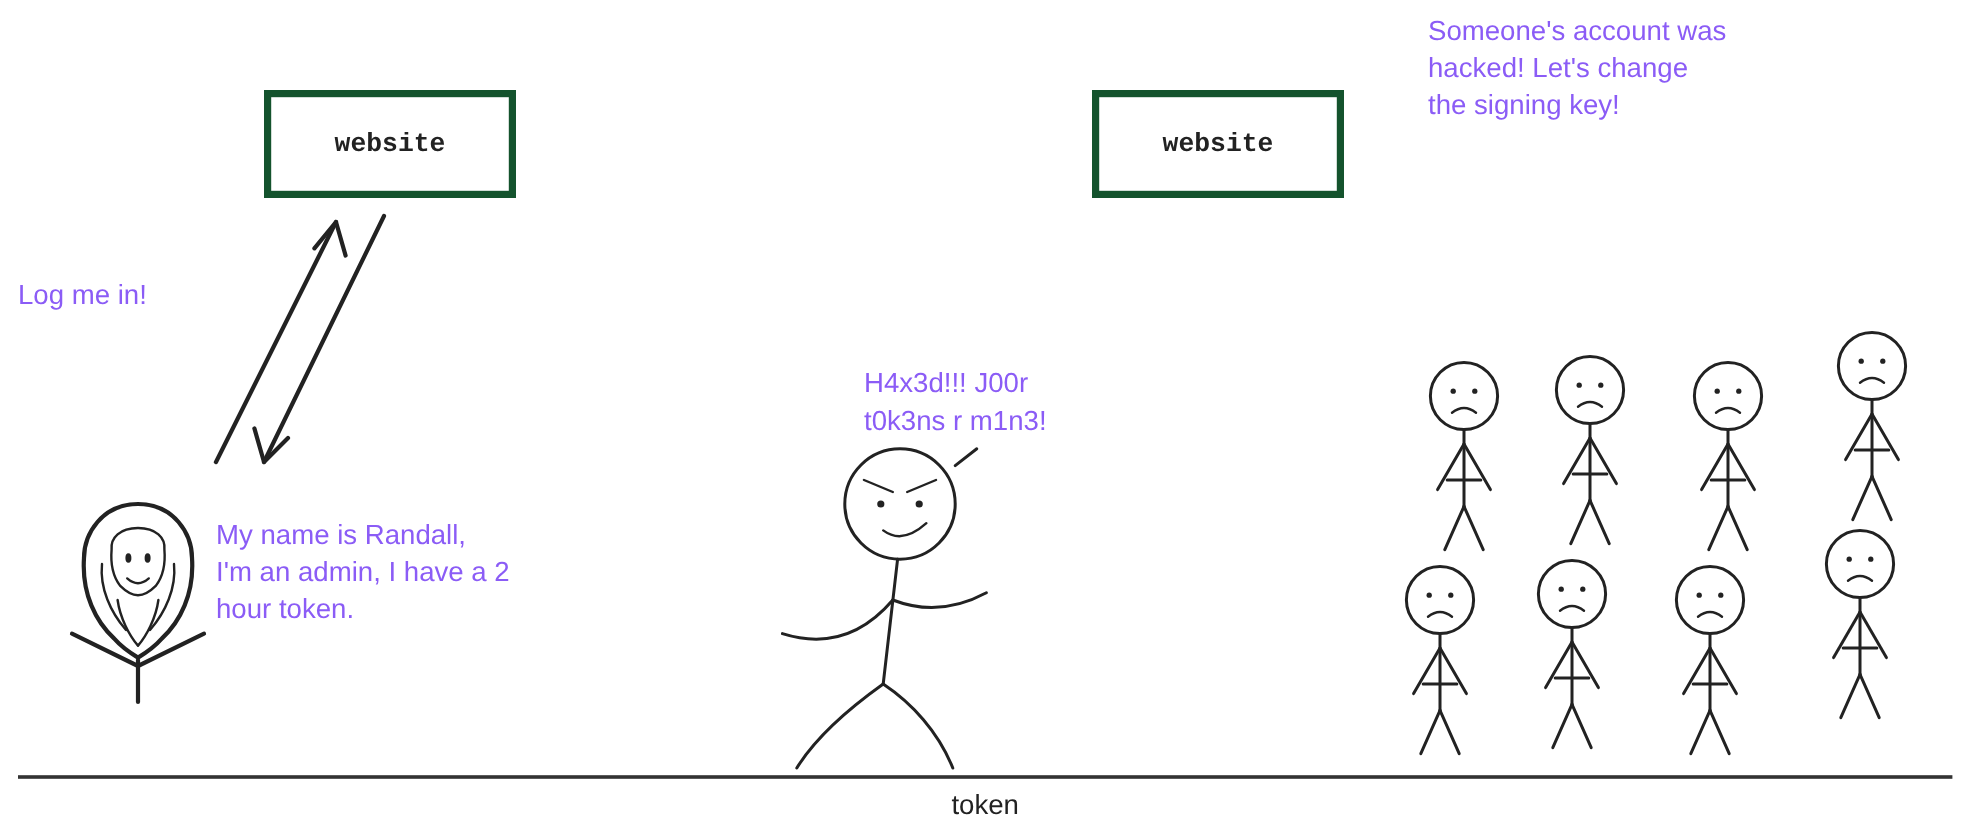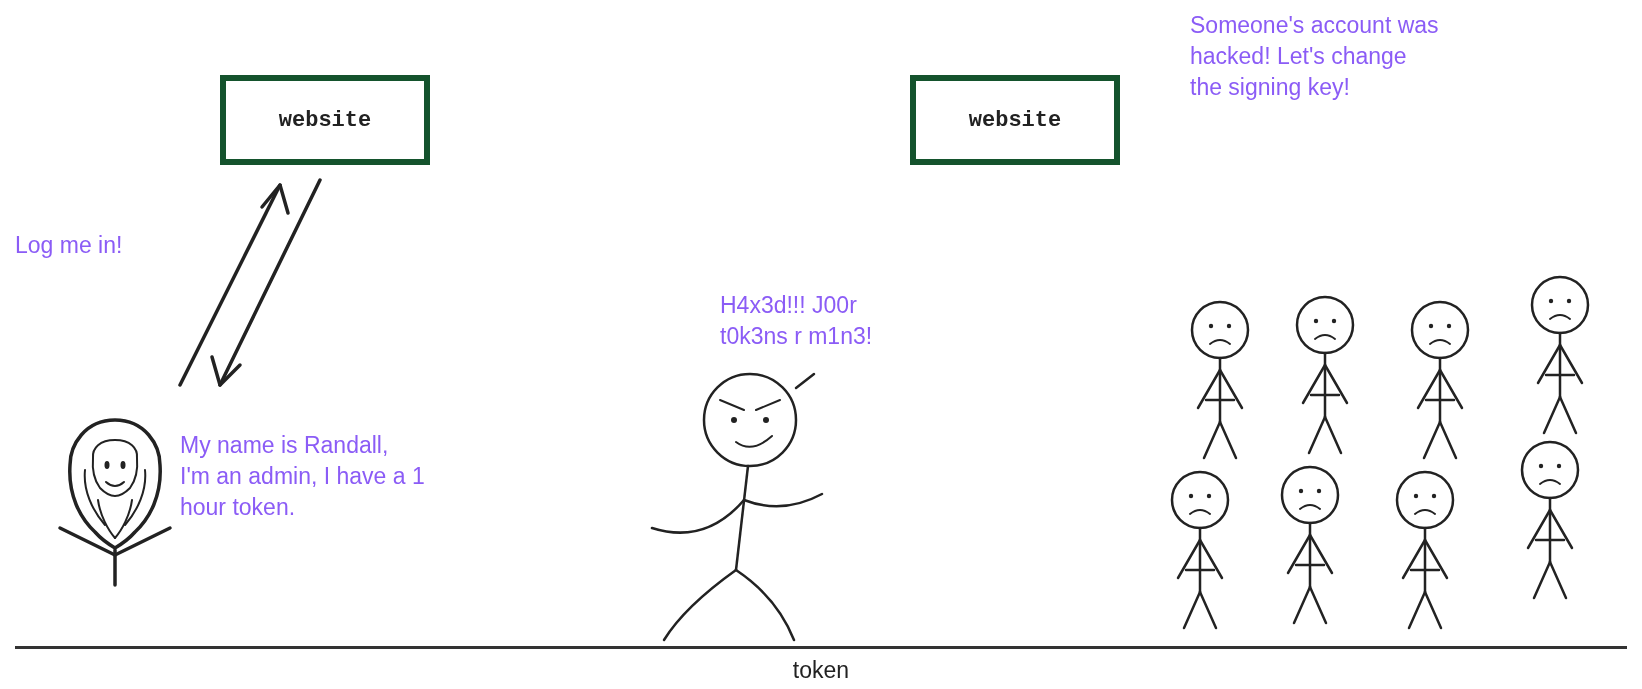--- a/index.html
+++ b/index.html
@@ -83,23 +83,23 @@
 
 <div class="website-box" style="left:220px; top:75px;">
   <span>website</span>
 </div>
 <div class="website-box" style="left:910px; top:75px;">
   <span>website</span>
 </div>
 
 <div class="label" style="left:15px; top:230px;">Log me in!</div>
 <div class="label" style="left:180px; top:430px; width:300px; white-space:pre-line;">My name is Randall,
-I'm an admin, I have a 1
+I'm an admin, I have a 2
 hour token.</div>
-<div class="label" style="left:720px; top:290px; width:260px; white-space:pre-line;">H4x3d!!! J00r
+<div class="label" style="left:720px; top:304px; width:260px; white-space:pre-line;">H4x3d!!! J00r
 t0k3ns r m1n3!</div>
 <div class="label" style="left:1190px; top:10px; width:420px; white-space:pre-line;">Someone's account was
 hacked! Let's change
 the signing key!</div>
 
 <svg class="arrow" style="left:150px; top:165px;" width="180" height="240">
   <line x1="30" y1="220" x2="130" y2="20" class="stthick"></line>
   <polyline points="112,42 130,20 138,48" class="stthick"></polyline>
 </svg>
 <svg class="arrow" style="left:190px; top:165px;" width="180" height="240">

